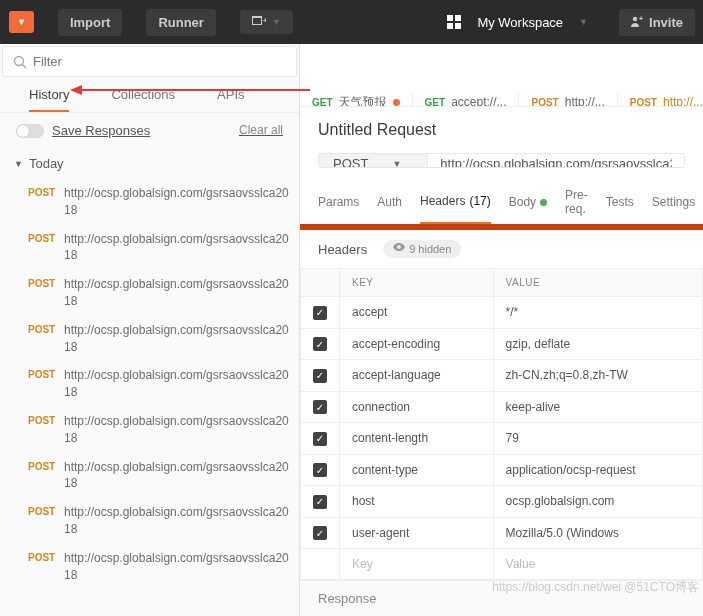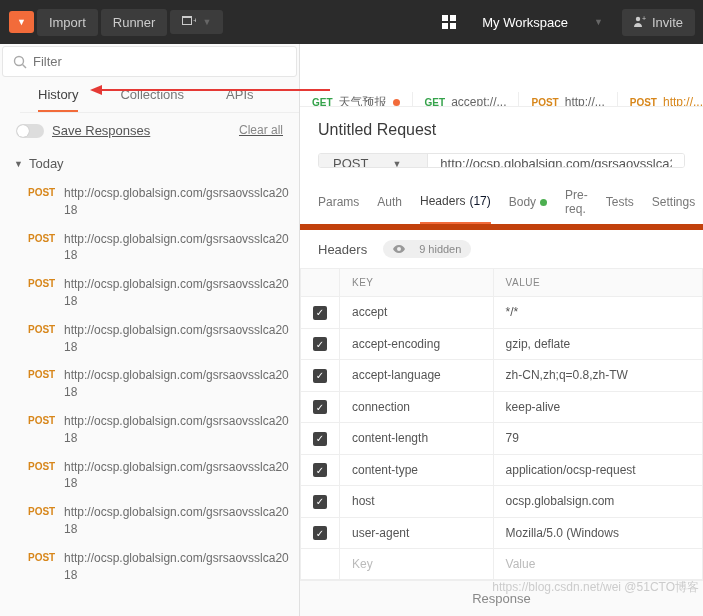--- a/index.html
+++ b/index.html
@@ -1,29 +1,29 @@
 <!DOCTYPE html>
 <html><head>
 <meta charset="utf-8">
 <style>
   * { box-sizing: border-box; margin: 0; padding: 0; font-family: -apple-system, BlinkMacSystemFont, "Segoe UI", Arial, sans-serif; }
   body { width: 703px; height: 616px; overflow: hidden; background: #fff; font-size: 13px; color: #424242; }
   .topbar { height: 44px; background: #2b2b2b; display: flex; align-items: center; padding: 0 8px; color: #ddd; }
   .btn { padding: 6px 12px; border-radius: 3px; font-size: 13px; cursor: pointer; display: inline-flex; align-items: center; gap: 6px; }
   .btn-new { background: #f26b3a; color: #fff; border: none; font-weight: 500; }
   .btn-caret { background: #f26b3a; color: #fff; border: none; padding: 6px 8px; margin-left: 1px; }
-  .btn-dark { background: #3c3c3c; color: #ccc; margin-left: 3px; }
+  .btn-dark { background: #3c3c3c; color: #ccc; margin-left: 24px; font-weight: bold; }
   .topbar-spacer { flex: 1; }
-  .workspace { display: flex; align-items: center; gap: 26px; color: #fff; font-weight: 500; margin-right: 16px; text-align: right; }
+  .workspace { display: flex; align-items: center; gap: 16px; color: #fff; font-weight: 500; margin-right: 7px; text-align: right; }
   .ws-caret { color: #bbb; }
   .main { display: flex; height: calc(616px - 44px); }
   .sidebar { width: 300px; border-right: 1px solid #e0e0e0; display: flex; flex-direction: column; background: #fafafa; }
   .filter-box { margin: 2px; padding: 7px 10px; border: 1px solid #e6e6e6; border-radius: 3px; display: flex; align-items: center; gap: 6px; color: #999; background: #fff; }
   .filter-box input { border: none; outline: none; font-size: 13px; flex: 1; color: #424242; background: transparent; }
-  .tabs { display: flex; padding: 0 18px; border-bottom: 1px solid #eee; gap: 42px; position: relative; margin-left: 20px; }
+  .tabs { display: flex; padding: 0 29px; border-bottom: 1px solid #eee; gap: 42px; position: relative; }
   .tab { padding: 8px 0; font-size: 13px; color: #777; cursor: pointer; }
   .tab.active { color: #424242; border-bottom: 2px solid #f26b3a; }
   .annot-arrow { position: absolute; left: 70px; top: 6px; width: 240px; height: 10px; pointer-events: none; }
   .save-row { display: flex; justify-content: space-between; padding: 10px 16px; font-size: 13px; color: #555; text-decoration: underline; }
   .toggle { width: 28px; height: 14px; border-radius: 8px; background: #ddd; position: relative; }
   .toggle::after { content: ""; position: absolute; left: 1px; top: 1px; width: 12px; height: 12px; border-radius: 50%; background: #fff; box-shadow: 0 0 1px rgba(0,0,0,.3); }
   .clear { color: #888; font-size: 12px; cursor:pointer; }
   .group-head { padding: 8px 14px; font-size: 13px; font-weight: 500; color: #5a5a5a; display:flex; align-items:center; gap:6px; }
   .hist-list { flex: 1; overflow: hidden; }
   .hist-item { display: flex; align-items: flex-start; padding: 6px 10px 6px 28px; font-size: 12px; cursor: pointer; }
@@ -39,28 +39,28 @@
   .dot-green { width: 7px; height: 7px; border-radius: 50%; background: #4caf50; }
   .req-title { font-size: 16px; font-weight: 500; padding: 14px 18px; color: #3b3b3b; }
   .url-row { display: flex; margin: 0 18px 12px 18px; border: 1px solid #e6e6e6; border-radius: 3px; overflow: hidden; }
   .method-sel { background: #f3f3f3; padding: 10px 26px 10px 14px; border-right: 1px solid #e6e6e6; font-size: 13px; color: #555; font-weight:500; display:flex; align-items:center; gap:24px; cursor:pointer;}
   .url-input { flex: 1; padding: 10px 12px; border: none; outline: none; font-size: 13px; color: #555; }
   .rtabs { display: flex; padding: 0 18px; border-bottom: 6px solid #c2410c; gap: 18px; font-size: 12px; color: #777; }
   .rtab { padding: 8px 0; cursor: pointer; display:flex; align-items:center; gap:4px; }
   .rtab.active { color: #424242; border-bottom: 2px solid #f26b3a; }
   .count { color: #0f172a; }
   .hdr-row { padding: 10px 18px; font-size: 13px; display: flex; align-items: center; gap: 16px; color: #555; }
-  .hdr-badge { background: #efefef; border-radius: 12px; padding: 3px 10px; font-size: 11px; color: #888; display:flex; align-items:center; gap:14px; }
+  .hdr-badge { background: #efefef; border-radius: 12px; padding: 3px 10px; font-size: 11px; color: #888; display:flex; gap:4px; }
   .table { width: 100%; border-collapse: collapse; font-size: 12px; }
   .table th { text-align: left; padding: 8px 12px; color: #888; font-weight: 500; font-size: 10px; letter-spacing: 0.5px; border: 1px solid #eee; background:#fafafa;}
   .table td { padding: 8px 12px; border: 1px solid #eee; color: #555; }
   .table td.first { width: 34px; text-align: center; }
   .table td.placeholder { color: #bbb; }
   .chk { width: 14px; height: 14px; background: #424242; border-radius: 2px; display: inline-flex; align-items: center; justify-content: center; color: #fff; font-size: 10px; }
-  .resp { padding: 10px 18px; color: #888; font-size: 13px; border-top:1px solid #eee; background:#fafafa;text-align:center;}
+  .resp { padding: 10px 18px; color: #888; font-size: 13px; border-top:1px solid #eee; background:#fafafa;}
   .watermark { position:absolute; right:4px; bottom:20px; color:#ccc; font-size:12px; }
   .tri { font-size: 9px; color:#666; }
 </style>
 </head>
 <body>
 
 <div class="topbar">
   <button class="btn btn-caret">
       <span class="tri" style="color:#fff">▼</span>
     </button>

